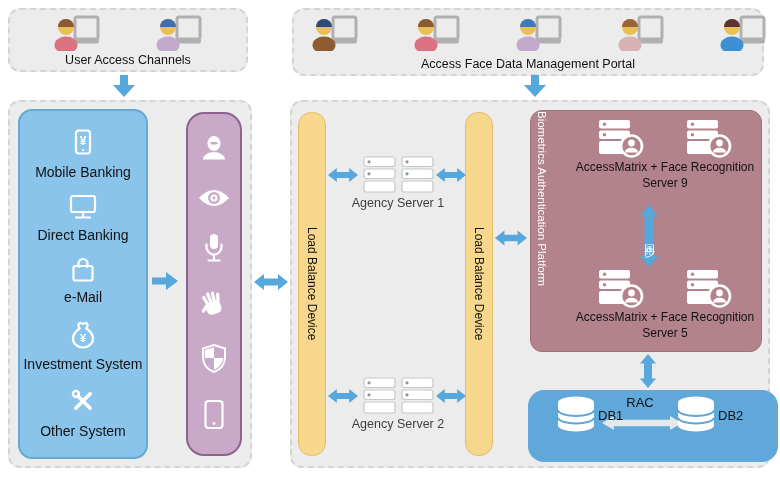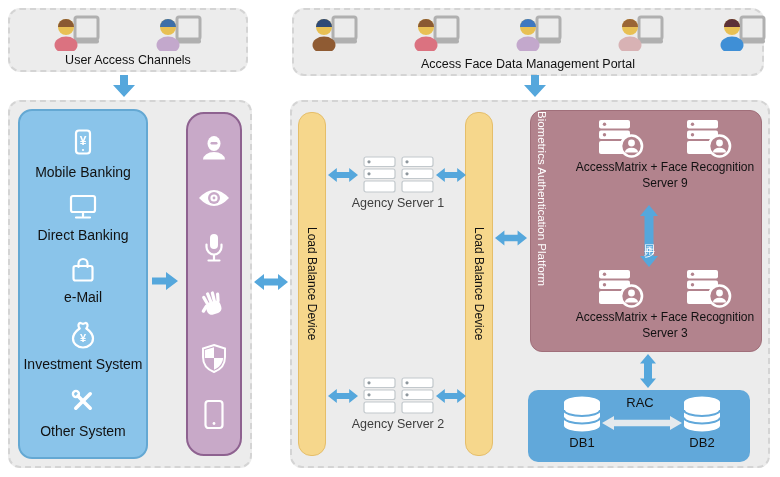--- a/index.html
+++ b/index.html
@@ -43,22 +43,22 @@
 
   #platform{position:absolute;left:530px;top:110px;width:232px;height:242px;background:var(--c-platform_fill,#B2838D);border:1.5px solid var(--c-platform_border,#A06F7A);border-radius:12px;box-sizing:border-box;}
   .platform-title{position:absolute;left:5px;top:0;bottom:0;display:flex;align-items:center;writing-mode:vertical-rl;color:#fff;font-size:11.5px;white-space:nowrap;}
   .plat-row{position:absolute;left:42px;width:184px;text-align:center;}
   #platRow1{top:8px;} #platRow2{top:158px;}
   .plat-icons{display:flex;justify-content:center;gap:42px;}
   .plat-label{font-size:12px;color:#111;line-height:1.3;margin-top:1px;}
   #syncArrow{position:absolute;left:109px;top:94px;}
   #syncLabel{position:absolute;left:109px;top:105px;width:18px;height:42px;display:flex;align-items:center;justify-content:center;writing-mode:vertical-rl;color:#fff;font-size:11px;letter-spacing:1px;}
 
-  #dbBox{position:absolute;left:528px;top:390px;width:222px;height:72px;background:var(--c-db_fill,#61A8DA);border-radius:10px;}
-  .db-item{position:absolute;top:6px;width:56px;display:flex;flex-direction:column;align-items:center;}
+  #dbBox{position:absolute;left:528px;top:390px;width:250px;height:72px;background:var(--c-db_fill,#61A8DA);border-radius:16px;}
+  .db-item{position:absolute;top:6px;width:56px;display:flex;flex-direction:row;align-items:center;}
   #db1{left:26px;} #db2{left:146px;}
   .db-label{font-size:13px;color:#111;margin-top:-1px;}
   #racLabel{position:absolute;left:79px;top:5px;width:66px;text-align:center;font-size:13px;color:#111;}
   #racArrow{position:absolute;left:74px;top:25px;line-height:0;}
 
   
   .af{fill:var(--c-arrow_blue,#55A7DC);}
   .racf{fill:var(--c-rac_arrow,#E4E9ED);}
   .ws{stroke:#fff;fill:none;stroke-width:2.2;stroke-linecap:round;stroke-linejoin:round;}
   .wt{fill:#fff;font-weight:bold;text-anchor:middle;font-family:"Liberation Sans",sans-serif;}
@@ -413,21 +413,21 @@
           <rect x="1" y="11.5" width="31" height="8.5" rx="2" fill="#fff"></rect>
             <circle class="pfill" cx="6.5" cy="15.7" r="1.7"></circle>
           <rect x="1" y="22" width="31" height="13" rx="2" fill="#fff"></rect>
           <circle class="pfill" cx="33.5" cy="27" r="10.5" stroke="#fff" stroke-width="2.6"></circle>
           <circle cx="33.5" cy="24" r="3.4" fill="#fff"></circle>
           <path d="M26.8 33.4 a6.8 5.6 0 0 1 13.4 0 z" fill="#fff"></path>
         </svg>
       </div>
       <div class="plat-label">
         <div>AccessMatrix + Face Recognition</div>
-        <div>Server 3</div>
+        <div>Server 5</div>
       </div>
     </div>
   </div>
 
   <span class="arr" id="arrPlatDb">
     <svg width="16" height="34" viewBox="0 0 16 34">
         <path class="af" d="M8 0 L16 9.5 H12 V24.5 H16 L8 34 L0 24.5 H4 V9.5 H0 Z"></path>
       </svg>
   </span>
 

